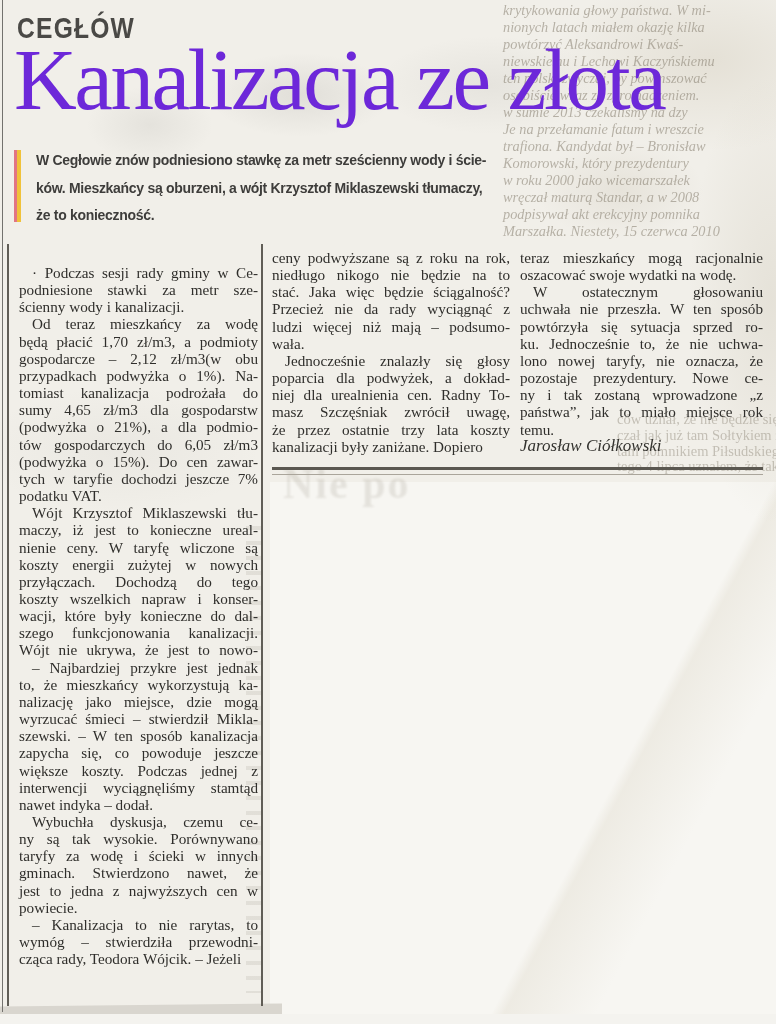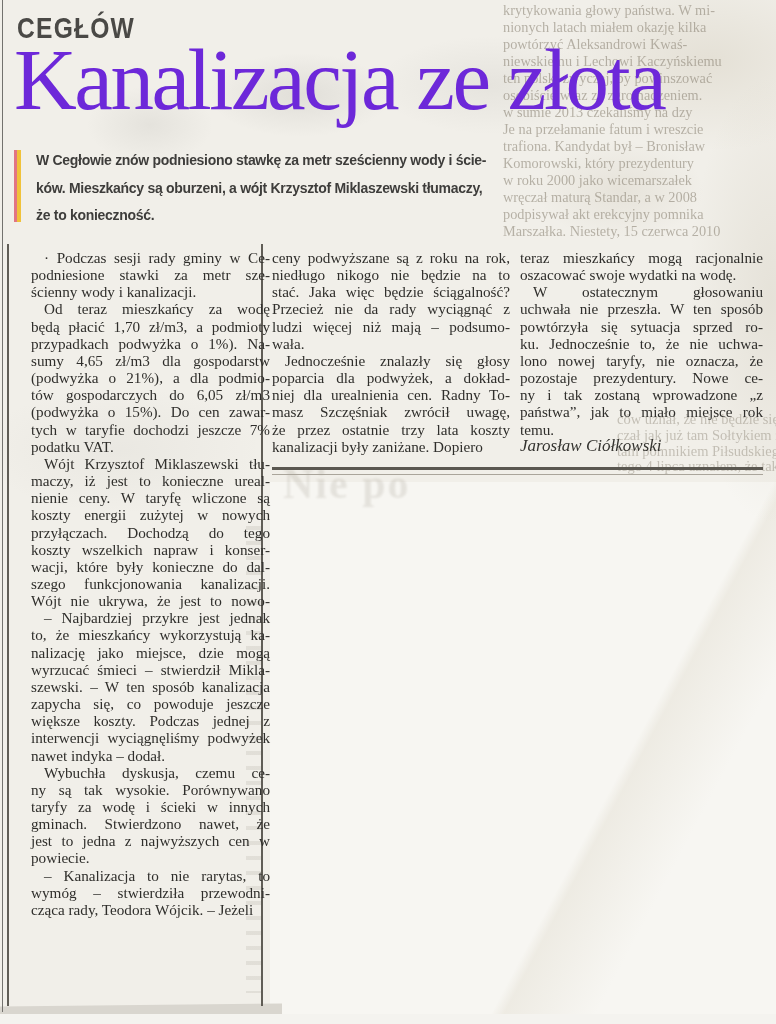--- a/index.html
+++ b/index.html
@@ -44,42 +44,42 @@
   .lead-wrap { position:absolute; left:14px; top:147px; z-index:4; }
   .accent-bar { position:absolute; left:0; top:3px; width:7px; height:72px;
     background:linear-gradient(to right, #e27583 0 38%, #f0c23a 38% 100%); }
   .lead-lines { margin-left:22px;
     font-family:"Liberation Sans", sans-serif; font-weight:bold;
     font-size:14px; line-height:27.5px; letter-spacing:-0.3px; color:#3e3d3b; }
   .lead-line { white-space:nowrap; }
 
   .col { position:absolute; top:249px; z-index:4;
     font-size:15.2px; line-height:17.15px; color:#2f2e2b; }
-  .col1 { left:31px;  width:239px; }
+  .col1 { left:19px;  width:239px;margin-top:15px; }
   .col2 { left:272px; width:238px; }
   .col3 { left:520px; width:243px; }
   .bline { text-align:justify; text-align-last:justify; }
   .bline.end { text-align-last:left; }
   .bline.ind { text-indent:13px; }
 
   .byline { position:absolute; left:520px; top:436px; width:243px; z-index:4;
     font-style:italic; font-size:17px; color:#34332f; 
     padding-right:18px; box-sizing:border-box; }
 
   .vrule { position:absolute; width:2px; background:#605d56; z-index:3; }
   .vrule.left  { left:7px;   top:244px; height:762px; }
   .vrule.right { left:261px; top:244px; height:762px; }
   .hrule-bottom { position:absolute; left:272px; top:467px; width:491px; height:4px;
     border-top:3px solid #5a5750; border-bottom:1px solid #aaa59b; box-sizing:content-box;
     z-index:3; background:transparent; }
 
   .ghost { position:absolute; color:#857d6e; filter:blur(0.5px); z-index:1;
     font-family:"Liberation Serif", serif; }
   .ghost-top-right { left:503px; top:2px; width:270px;
-    font-size:14.3px; line-height:17px; opacity:0.55; }
+    font-size:14.3px; line-height:17px; opacity:0.55;font-style:italic; }
   .ghost-right-edge { left:617px; top:412px; width:230px;
     font-size:14.5px; line-height:15.8px; opacity:0.42; white-space:nowrap; }
   .ghost-word { left:283px; top:460px; font-size:42px; font-weight:bold;
     letter-spacing:2px; opacity:0.16; filter:blur(1.3px); }
   .ghost-strip { position:absolute; left:246px; top:515px; width:16px; height:478px;
     z-index:1; opacity:0.5;
     background:repeating-linear-gradient(to bottom,
       transparent 0 11px, rgba(128,122,108,0.28) 11px 15px); }
 </style>
 </head>
@@ -134,21 +134,23 @@
   <div class="vrule left"></div>
   <div class="vrule right"></div>
   <div class="hrule-bottom"></div>
 
   <div class="col col1">
       <div class="bline ind">· Podczas sesji rady gminy w Ce-</div>
       <div class="bline">podniesione stawki za metr sze-</div>
       <div class="bline end">ścienny wody i kanalizacji.</div>
       <div class="bline ind">Od teraz mieszkańcy za wodę</div>
       <div class="bline">będą płacić 1,70 zł/m3, a podmioty</div>
+      <div class="bline">gospodarcze – 2,12 zł/m3(w obu</div>
       <div class="bline">przypadkach podwyżka o 1%). Na-</div>
+      <div class="bline">tomiast kanalizacja podrożała do</div>
       <div class="bline">sumy 4,65 zł/m3 dla gospodarstw</div>
       <div class="bline">(podwyżka o 21%), a dla podmio-</div>
       <div class="bline">tów gospodarczych do 6,05 zł/m3</div>
       <div class="bline">(podwyżka o 15%). Do cen zawar-</div>
       <div class="bline">tych w taryfie dochodzi jeszcze 7%</div>
       <div class="bline end">podatku VAT.</div>
       <div class="bline ind">Wójt Krzysztof Miklaszewski tłu-</div>
       <div class="bline">maczy, iż jest to konieczne ureal-</div>
       <div class="bline">nienie ceny. W taryfę wliczone są</div>
       <div class="bline">koszty energii zużytej w nowych</div>
@@ -157,21 +159,21 @@
       <div class="bline">wacji, które były konieczne do dal-</div>
       <div class="bline">szego funkcjonowania kanalizacji.</div>
       <div class="bline">Wójt nie ukrywa, że jest to nowo-</div>
       <div class="bline ind">– Najbardziej przykre jest jednak</div>
       <div class="bline">to, że mieszkańcy wykorzystują ka-</div>
       <div class="bline">nalizację jako miejsce, dzie mogą</div>
       <div class="bline">wyrzucać śmieci – stwierdził Mikla-</div>
       <div class="bline">szewski. – W ten sposób kanalizacja</div>
       <div class="bline">zapycha się, co powoduje jeszcze</div>
       <div class="bline">większe koszty. Podczas jednej z</div>
-      <div class="bline">interwencji wyciągnęliśmy podwyżek</div>
+      <div class="bline">interwencji wyciągnęliśmy stamtąd</div>
       <div class="bline end">nawet indyka – dodał.</div>
       <div class="bline ind">Wybuchła dyskusja, czemu ce-</div>
       <div class="bline">ny są tak wysokie. Porównywano</div>
       <div class="bline">taryfy za wodę i ścieki w innych</div>
       <div class="bline">gminach. Stwierdzono nawet, że</div>
       <div class="bline">jest to jedna z najwyższych cen w</div>
       <div class="bline end">powiecie.</div>
       <div class="bline ind">– Kanalizacja to nie rarytas, to</div>
       <div class="bline">wymóg – stwierdziła przewodni-</div>
       <div class="bline end">cząca rady, Teodora Wójcik. – Jeżeli</div>

